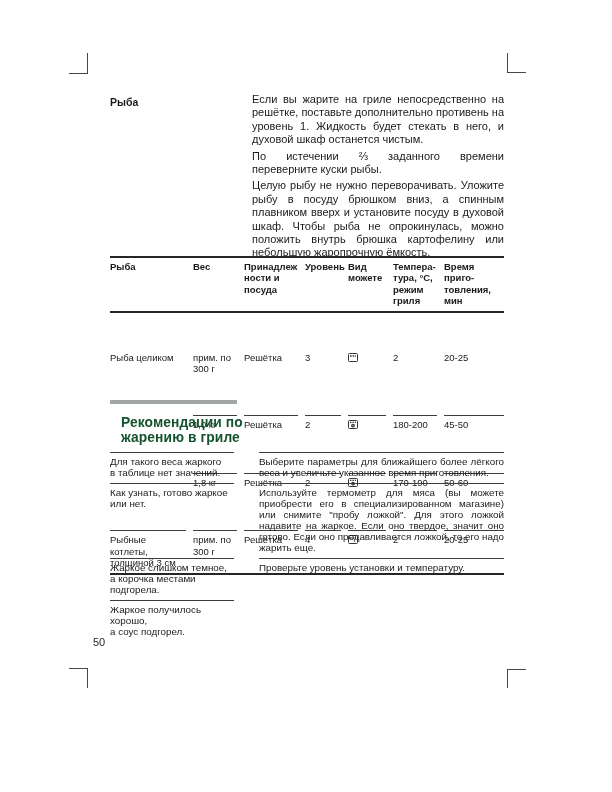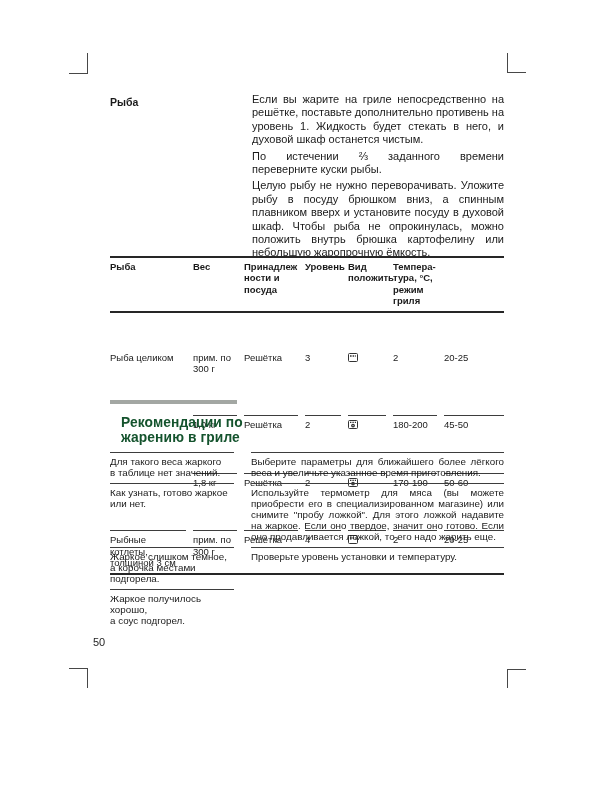--- a/index.html
+++ b/index.html
@@ -35,21 +35,21 @@
   
   .rec-head { position:absolute; left:110px; top:400px; width:190px; }
   .rec-bar  { width:127px; height:4px; background:#a3a7a3; margin:0 0 5px 0; }
   .rec-title { margin:11px; font-size:13.8px; font-weight:bold; line-height:15px;
                white-space:pre-line; letter-spacing:0.1px; color:#14532d; }
 
   
   .atable { position:absolute; left:110px; top:452px; width:394px; }
   .arow   { display:flex; align-items:stretch; }
   .acell  { border-top:1px solid #3d3d3d; padding:3px 0 5px 0; font-size:9.8px; line-height:11px; }
-  .acell.prob { width:124px; margin-right:17px; flex:none; white-space:pre-line; }
+  .acell.prob { width:124px; margin-right:25px; flex:none; white-space:pre-line; }
   .acell.sol  { flex:1; text-align:justify; }
 
   
   .page-num { position:absolute; left:93px; top:636px; font-size:11px; color:#1f1f1f; }
 </style>
 </head>
 <body>
 
 <div class="page">
 
@@ -67,25 +67,29 @@
 
   <div class="ftable">
     <div class="fgrid fhead">
       <div class="hc">Рыба</div>
       <div class="hc">Вес</div>
       <div class="hc">Принадлеж
 ности и
 посуда</div>
       <div class="hc">Уровень</div>
       <div class="hc">Вид
-положить</div>
+можете</div>
       <div class="hc">Темпера-
 тура, °C,
 режим
 гриля</div>
+      <div class="hc">Время
+приго-
+товления,
+мин</div>
     </div>
     <div class="fgrid fbody">
 
       <div class="c span3">Рыба целиком</div>
       <div class="c">прим. по
 300 г</div>
       <div class="c">Решётка</div>
       <div class="c">3</div>
       <div class="c"><span class="micon"><svg width="10" height="9" viewBox="0 0 10 9">
               <rect x="0.5" y="0.5" width="9" height="8" rx="1" fill="none" stroke="#333" stroke-width="1"></rect>

